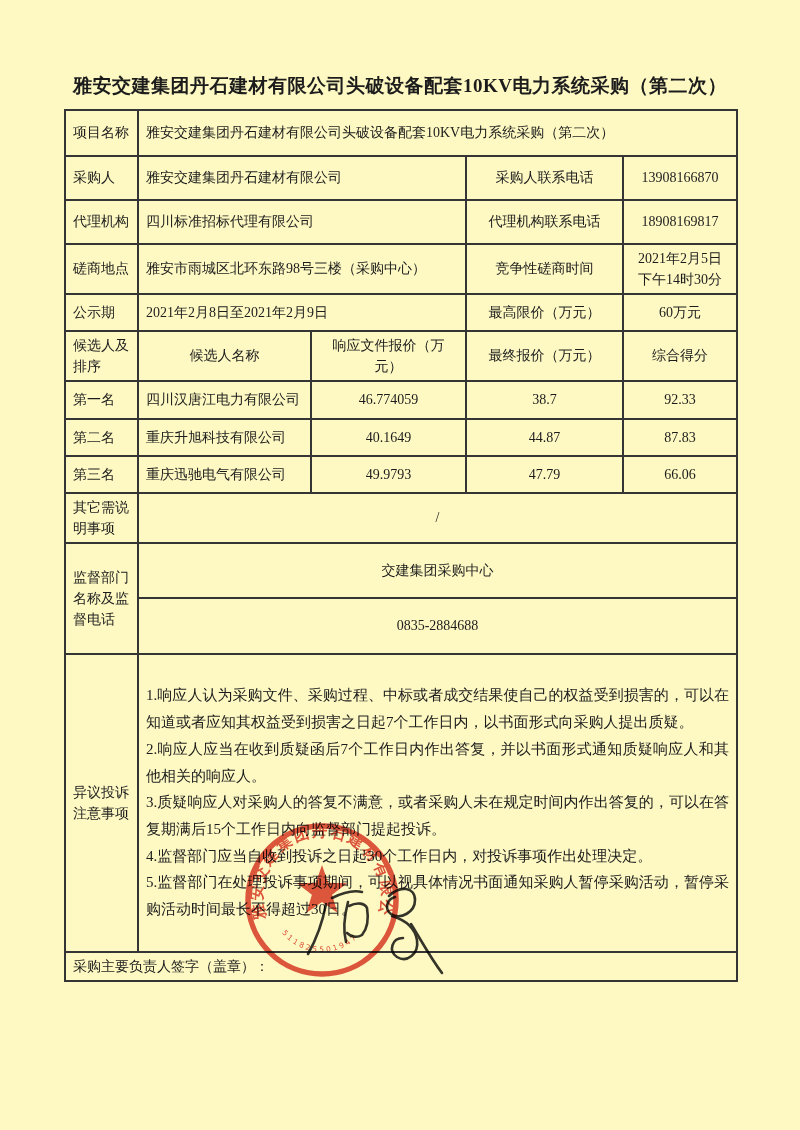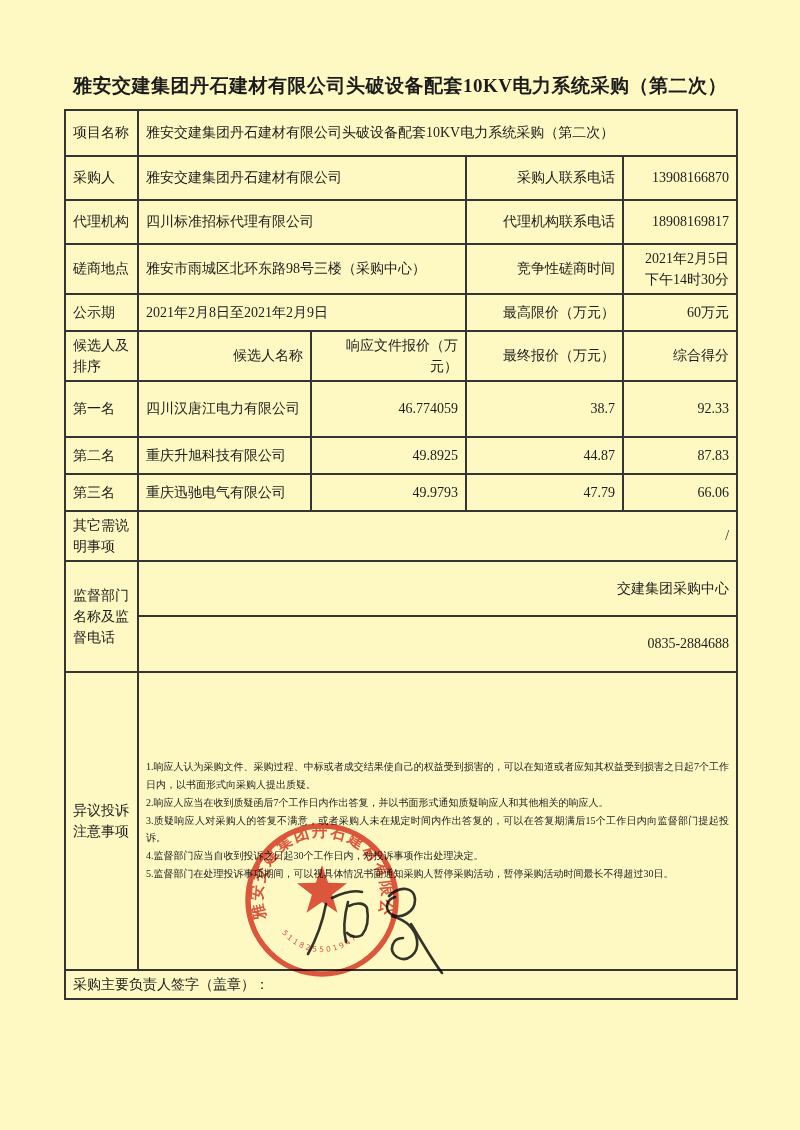--- a/index.html
+++ b/index.html
@@ -22,23 +22,23 @@
   }
   table.main td {
     border:2px solid #353535;
     font-size:14px;
     padding:3px 7px;
     vertical-align:middle;
     line-height:1.5;
     overflow:hidden;
   }
   td.lbl { text-align:left; }
-  td.c { text-align:right; }
+  td.c { text-align:center; }
   td.notes { padding:8px 12px; }
-  .notes p { font-size:10px; line-height:1.78; text-align:justify; }
+  .notes p { font-size:15px; line-height:1.78; text-align:justify; }
   .slash { font-size:15px; }
   
   .seal {
     position:absolute; left:236px; top:814px;
     width:172px; height:172px;
     mix-blend-mode:multiply;
     opacity:0.85;
     pointer-events:none;
   }
   .signature {
@@ -105,32 +105,32 @@
     </tr>
 
     <tr style="height:38px">
       <td class="lbl">候选人及排序</td>
       <td class="c">候选人名称</td>
       <td class="c">响应文件报价（万元）</td>
       <td class="c">最终报价（万元）</td>
       <td class="c">综合得分</td>
     </tr>
 
-    <tr style="height:56px">
+    <tr style="height:38px">
       <td class="lbl">第一名</td>
       <td class="lbl">四川汉唐江电力有限公司</td>
       <td class="c">46.774059</td>
       <td class="c">38.7</td>
       <td class="c">92.33</td>
     </tr>
 
     <tr style="height:37px">
       <td class="lbl">第二名</td>
       <td class="lbl">重庆升旭科技有限公司</td>
-      <td class="c">49.8925</td>
+      <td class="c">40.1649</td>
       <td class="c">44.87</td>
       <td class="c">87.83</td>
     </tr>
 
     <tr style="height:37px">
       <td class="lbl">第三名</td>
       <td class="lbl">重庆迅驰电气有限公司</td>
       <td class="c">49.9793</td>
       <td class="c">47.79</td>
       <td class="c">66.06</td>

